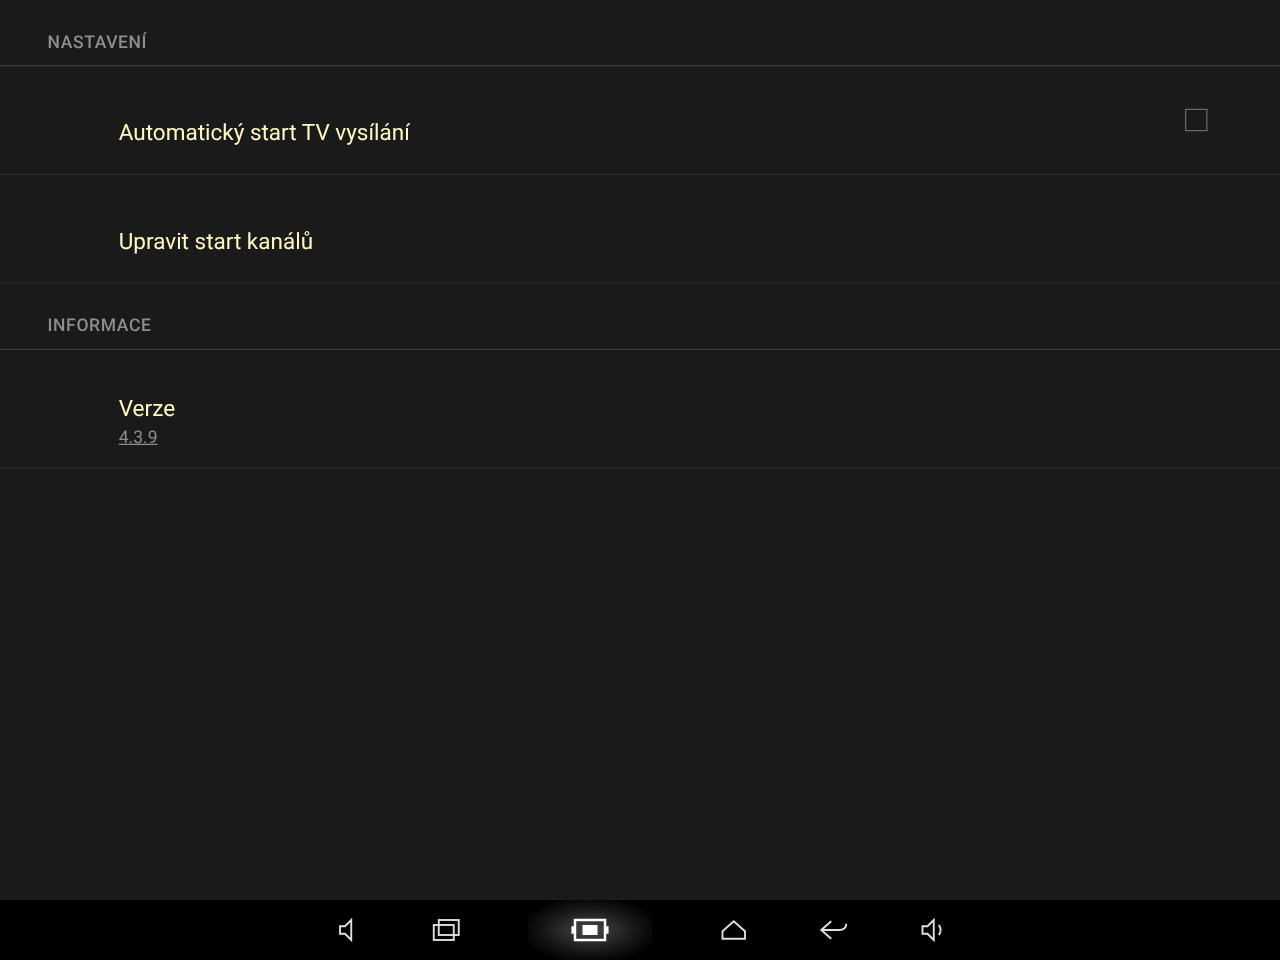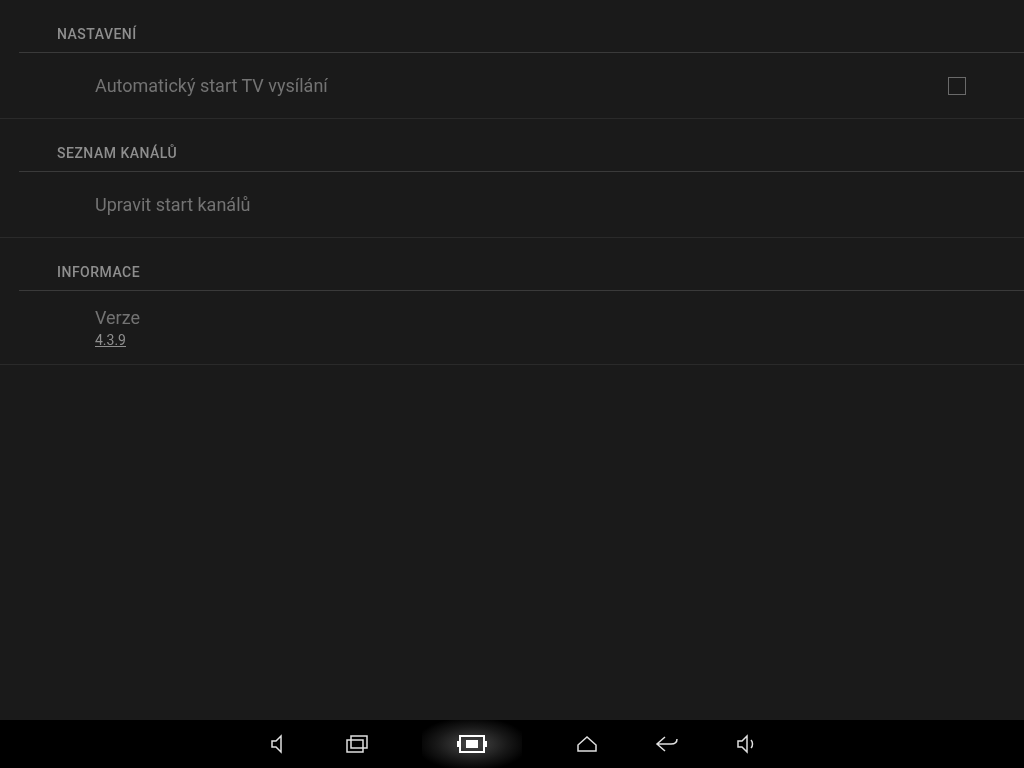--- a/index.html
+++ b/index.html
@@ -21,36 +21,36 @@
       height: 720px;
       overflow-y: auto;
     }
     .section-header {
       color: #8e8e8e;
       font-size: 14px;
       font-weight: 500;
       letter-spacing: 0.5px;
       padding: 26px 38px 10px 38px;
       border-bottom: 1px solid #3a3a3a;
-      margin-left: 19px;
     }
     .setting-row {
       display: flex;
       align-items: center;
       padding: 22px 38px 22px 95px;
       border-bottom: 1px solid #2a2a2a;
       cursor: pointer;
     }
     .setting-text {
       flex: 1;
     }
     .setting-title {
       font-size: 18px;
-      color: #737373;
+      color: #fef9c3;
       font-weight: 400;
+      margin-top: 21px;
     }
     .setting-subtitle {
       font-size: 14px;
       color: #8e8e8e;
       margin-top: 4px;
       text-decoration: underline;
     }
     .checkbox {
       width: 18px;
       height: 18px;
@@ -123,21 +123,20 @@
     <div class="setting-text">
       <div class="setting-title">Automatický start TV vysílání</div>
     </div>
     <div class="checkbox">
       
     </div>
   </div>
 
 
 
-  <div class="section-header">SEZNAM KANÁLŮ</div>
 
   <div class="setting-row">
     <div class="setting-text">
       <div class="setting-title">Upravit start kanálů</div>
     </div>
   </div>
 
 
   <div class="section-header">INFORMACE</div>
 

